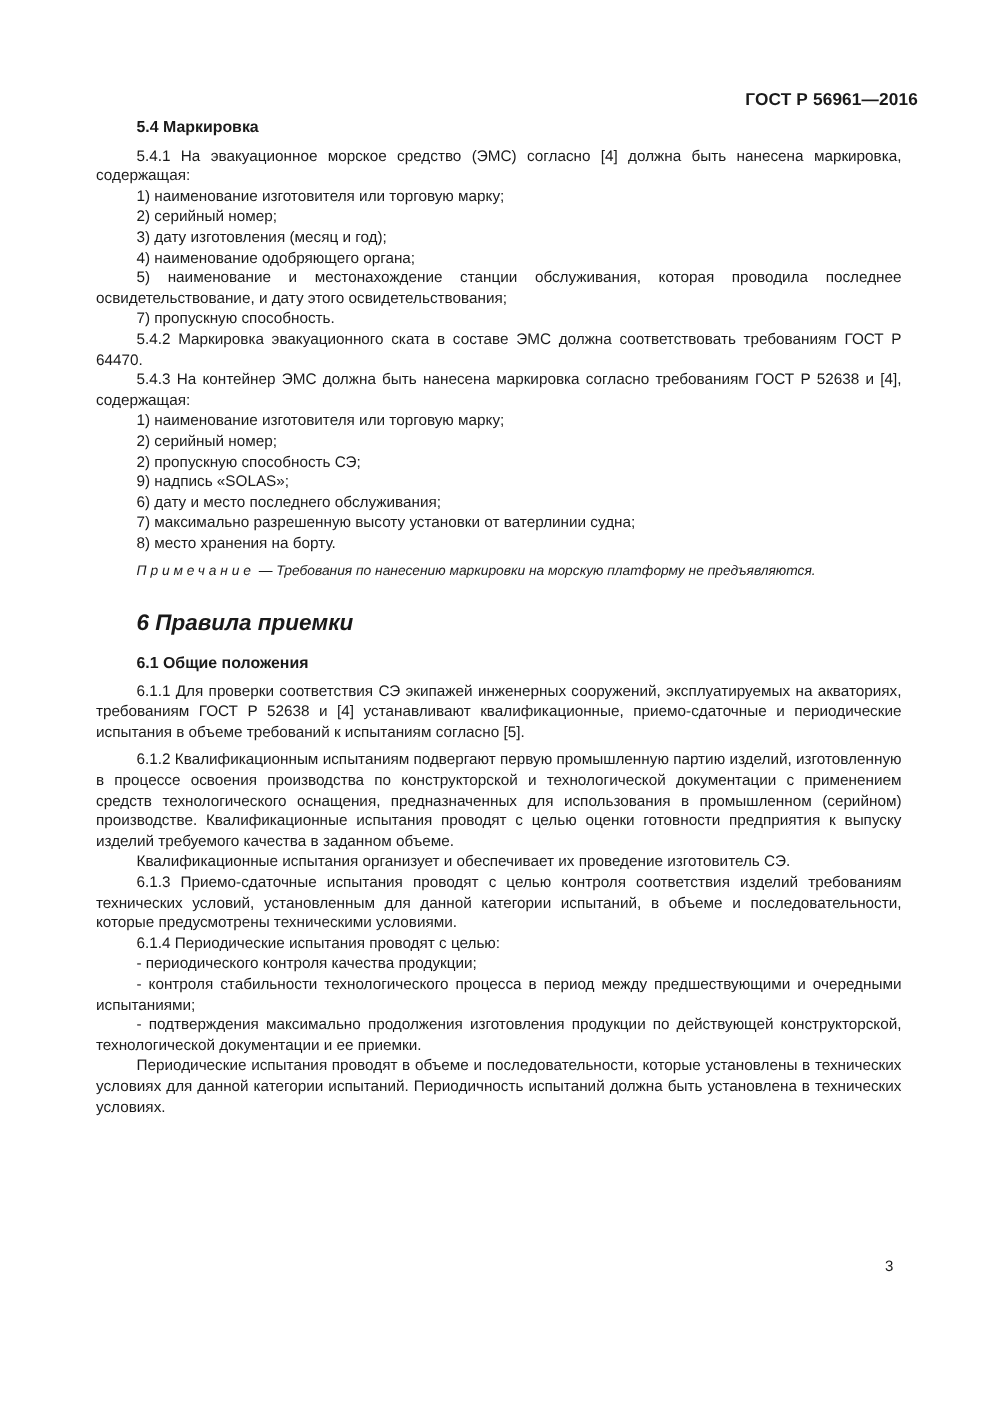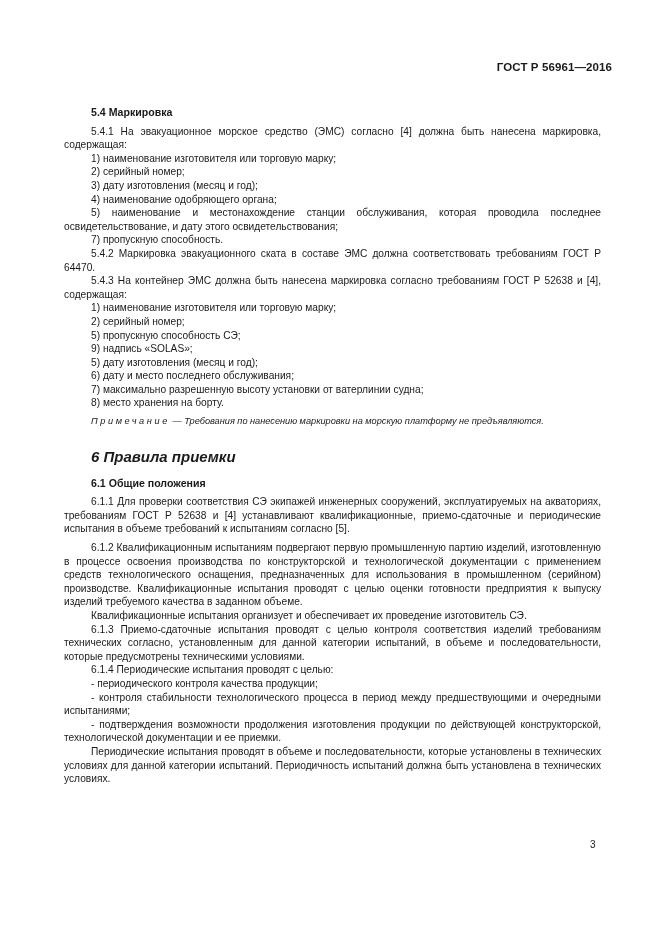--- a/index.html
+++ b/index.html
@@ -1,20 +1,20 @@
 <!DOCTYPE html>
 <html><head>
 <meta charset="utf-8">
 <style>
   html, body { margin: 0; padding: 0; background: #ffffff; }
   body { width: 661px; height: 935px; position: relative; overflow: hidden;
          font-family: "Liberation Sans", sans-serif; color: #1a1a1a; }
   .page { position: absolute; left: 0; top: 0; width: 661px; height: 930px; background: #fff; }
   .header-std { position: absolute; right: 49px; top: 61px; font-size: 11.5px; font-weight: bold; letter-spacing: 0.1px; }
-  .content { position: absolute; left: 64px; top: 106px; width: 537px; font-size: 10.2px; line-height: 13.6px; }
+  .content { position: absolute; left: 64px; top: 79px; width: 537px; font-size: 10.2px; line-height: 13.6px; }
   .h2 { font-weight: bold; font-size: 10.6px; padding-left: 27px; margin: 0 0 5px 0; }
   .h1 { font-weight: bold; font-size: 15px; padding-left: 27px; margin: 22px 0 13px 0; font-style: italic; }
   .p { text-indent: 27px; text-align: justify; margin: 0; }
   .p.last-left { text-align-last: left; }
   .note { font-size: 9.2px; text-indent: 27px; margin: 5px 0 0 0; text-align: justify; line-height: 13px; font-style: italic; }
   .note .note-label { letter-spacing: 2.6px; }
   .gap { height: 5px; }
   .page-number { position: absolute; left: 590px; top: 839px; font-size: 10px; }
 </style>
 </head>
@@ -29,36 +29,35 @@
     <p class="p">1) наименование изготовителя или торговую марку;</p>
     <p class="p">2) серийный номер;</p>
     <p class="p">3) дату изготовления (месяц и год);</p>
     <p class="p">4) наименование одобряющего органа;</p>
     <p class="p">5) наименование и местонахождение станции обслуживания, которая проводила последнее освидетельствование, и дату этого освидетельствования;</p>
     <p class="p">7) пропускную способность.</p>
     <p class="p">5.4.2 Маркировка эвакуационного ската в составе ЭМС должна соответствовать требованиям ГОСТ Р 64470.</p>
     <p class="p">5.4.3 На контейнер ЭМС должна быть нанесена маркировка согласно требованиям ГОСТ Р 52638 и [4], содержащая:</p>
     <p class="p">1) наименование изготовителя или торговую марку;</p>
     <p class="p">2) серийный номер;</p>
-    <p class="p">5) пропускную способность СЭ;</p>
+    <p class="p">2) пропускную способность СЭ;</p>
     <p class="p">9) надпись «SOLAS»;</p>
-    <p class="p">5) дату изготовления (месяц и год);</p>
     <p class="p">6) дату и место последнего обслуживания;</p>
     <p class="p">7) максимально разрешенную высоту установки от ватерлинии судна;</p>
     <p class="p">8) место хранения на борту.</p>
     <p class="note"><span class="note-label">Примечание</span><span> — Требования по нанесению маркировки на морскую платформу не предъявляются.</span></p>
 
     <div class="h1">6 Правила приемки</div>
     <div class="h2">6.1 Общие положения</div>
     <p class="p">6.1.1 Для проверки соответствия СЭ экипажей инженерных сооружений, эксплуатируемых на акваториях, требованиям ГОСТ Р 52638 и [4] устанавливают квалификационные, приемо-сдаточные и периодические испытания в объеме требований к испытаниям согласно [5].</p>
     <div class="gap"></div>
     <p class="p">6.1.2 Квалификационным испытаниям подвергают первую промышленную партию изделий, изготовленную в процессе освоения производства по конструкторской и технологической документации с применением средств технологического оснащения, предназначенных для использования в промышленном (серийном) производстве. Квалификационные испытания проводят с целью оценки готовности предприятия к выпуску изделий требуемого качества в заданном объеме.</p>
     <p class="p">Квалификационные испытания организует и обеспечивает их проведение изготовитель СЭ.</p>
-    <p class="p">6.1.3 Приемо-сдаточные испытания проводят с целью контроля соответствия изделий требованиям технических согласно, установленным для данной категории испытаний, в объеме и последовательности, которые предусмотрены техническими условиями.</p>
+    <p class="p">6.1.3 Приемо-сдаточные испытания проводят с целью контроля соответствия изделий требованиям технических условий, установленным для данной категории испытаний, в объеме и последовательности, которые предусмотрены техническими условиями.</p>
     <p class="p">6.1.4 Периодические испытания проводят с целью:</p>
     <p class="p">- периодического контроля качества продукции;</p>
     <p class="p">- контроля стабильности технологического процесса в период между предшествующими и очередными испытаниями;</p>
-    <p class="p">- подтверждения возможности продолжения изготовления продукции по действующей конструкторской, технологической документации и ее приемки.</p>
+    <p class="p">- подтверждения максимально продолжения изготовления продукции по действующей конструкторской, технологической документации и ее приемки.</p>
     <p class="p">Периодические испытания проводят в объеме и последовательности, которые установлены в технических условиях для данной категории испытаний. Периодичность испытаний должна быть установлена в технических условиях.</p>
   </div>
 
   <div class="page-number">3</div>
 </div>
 
 </body></html>

